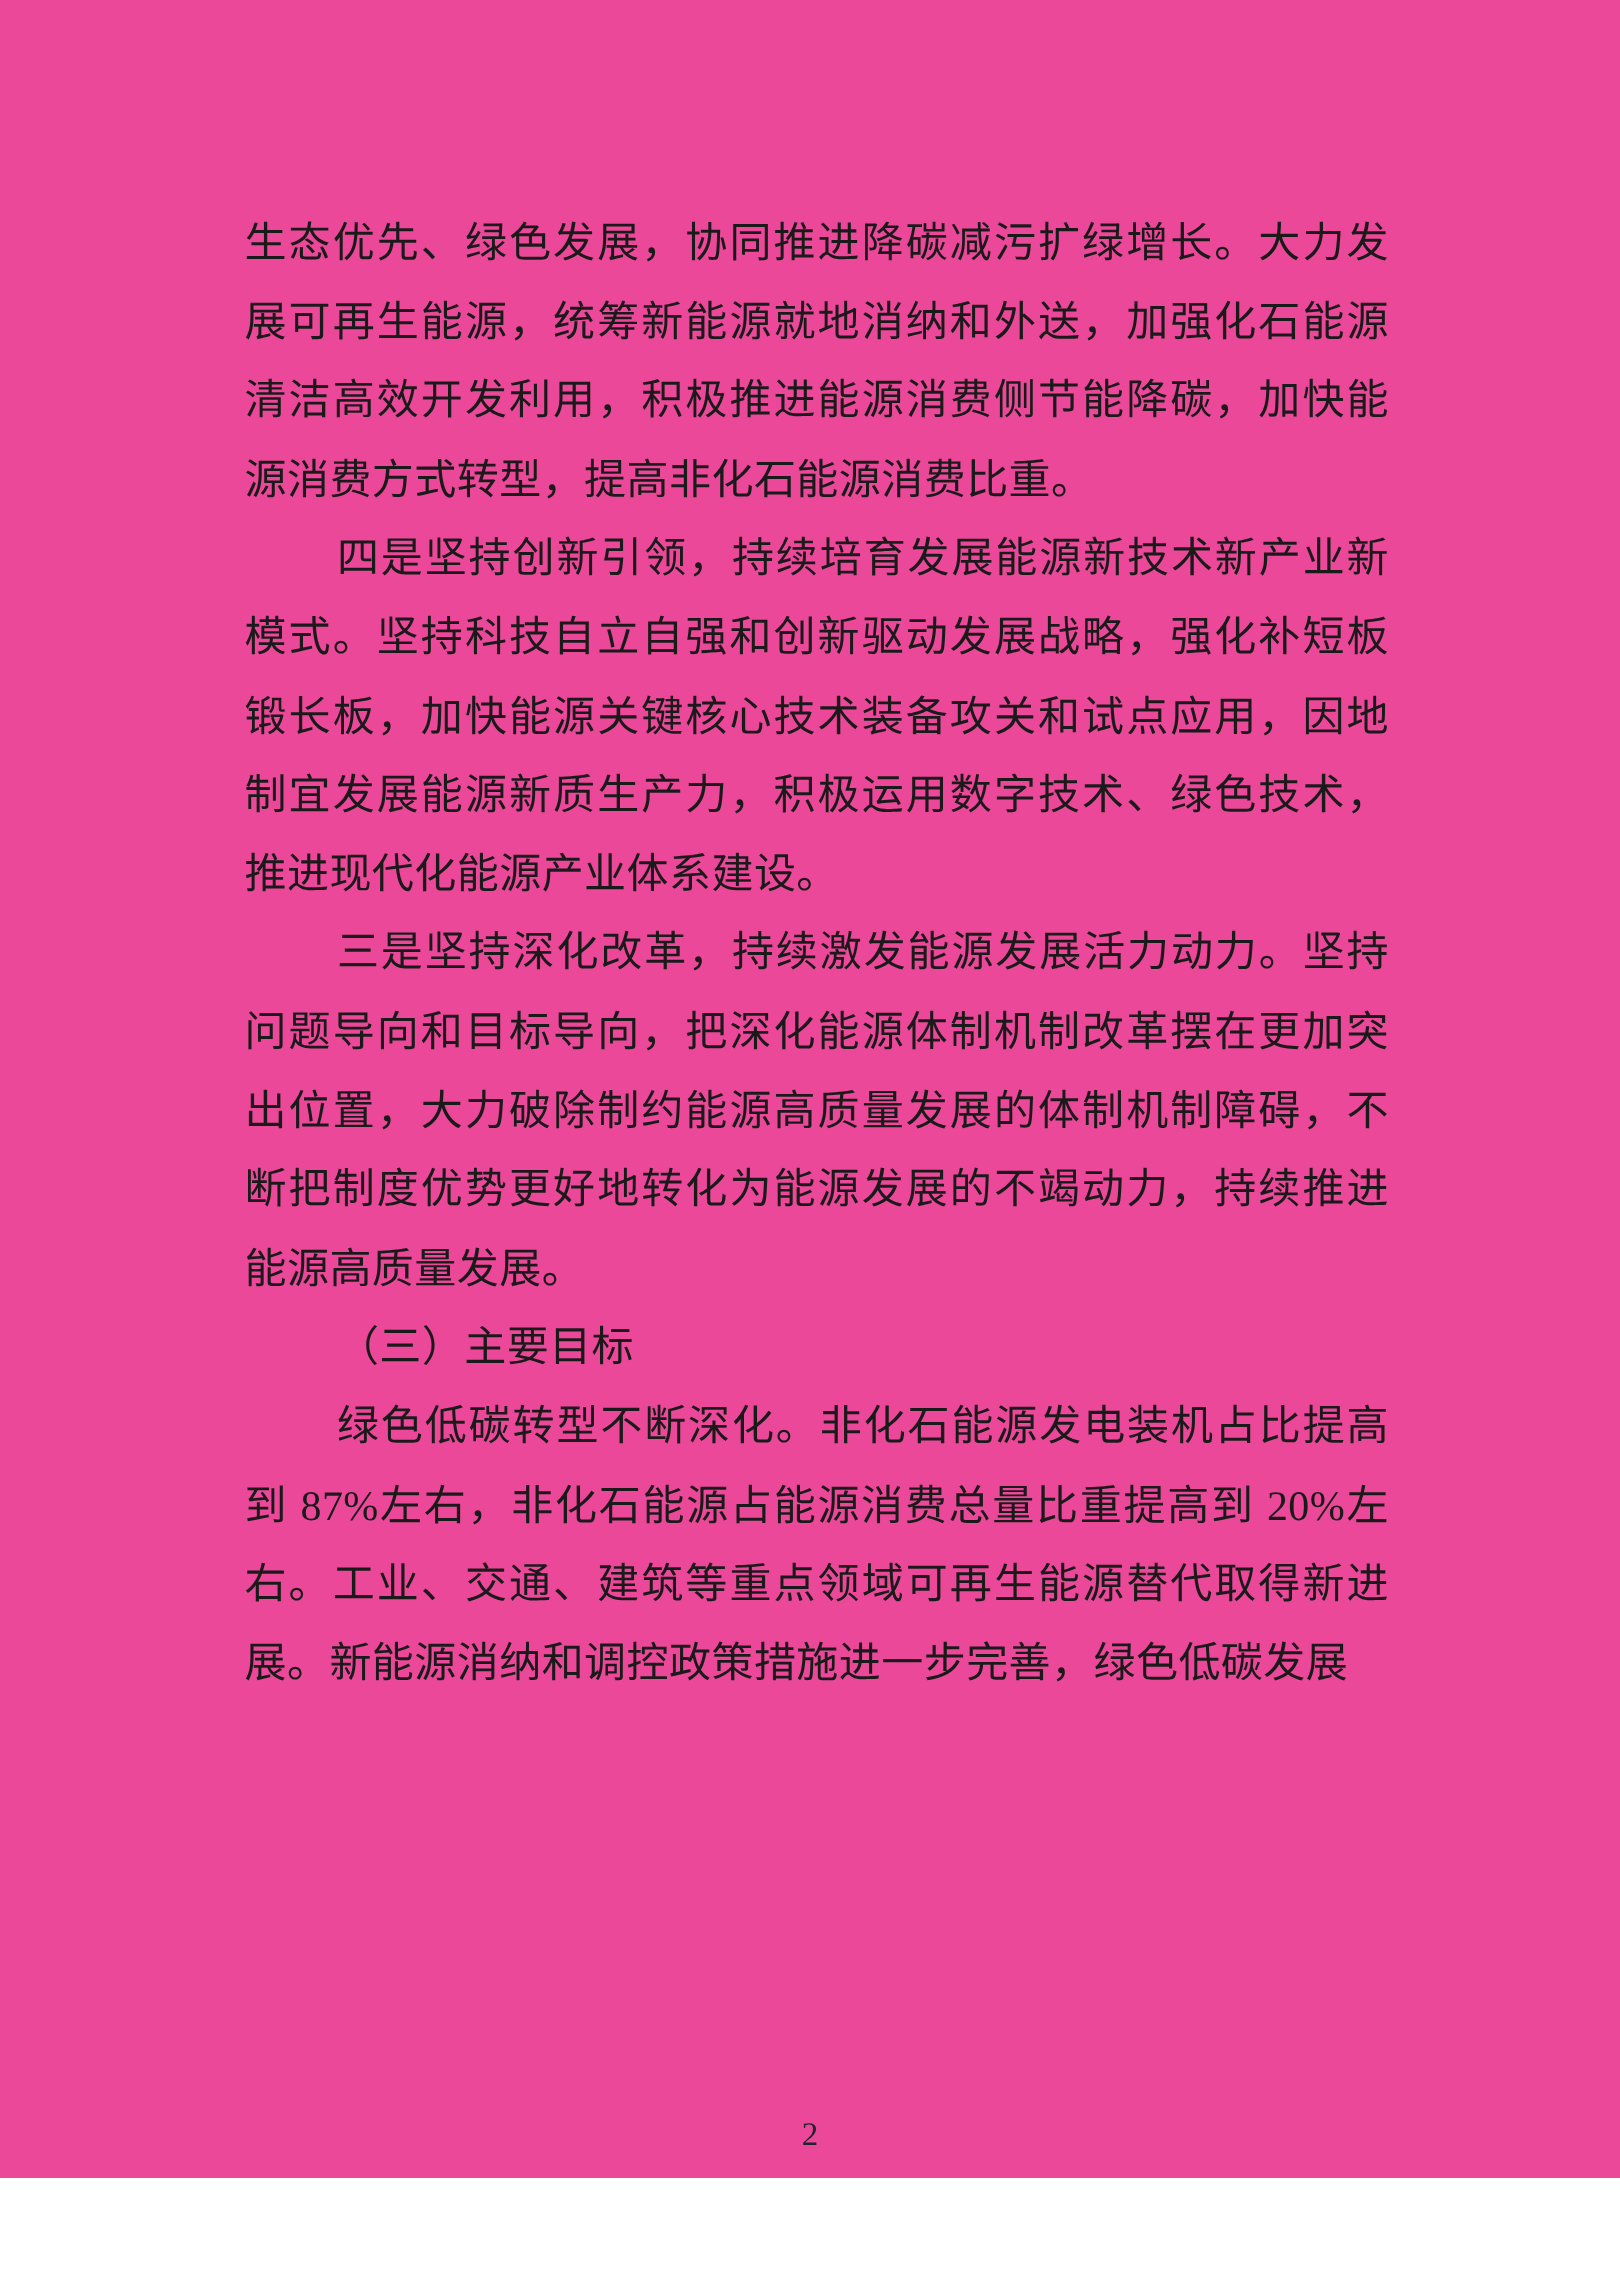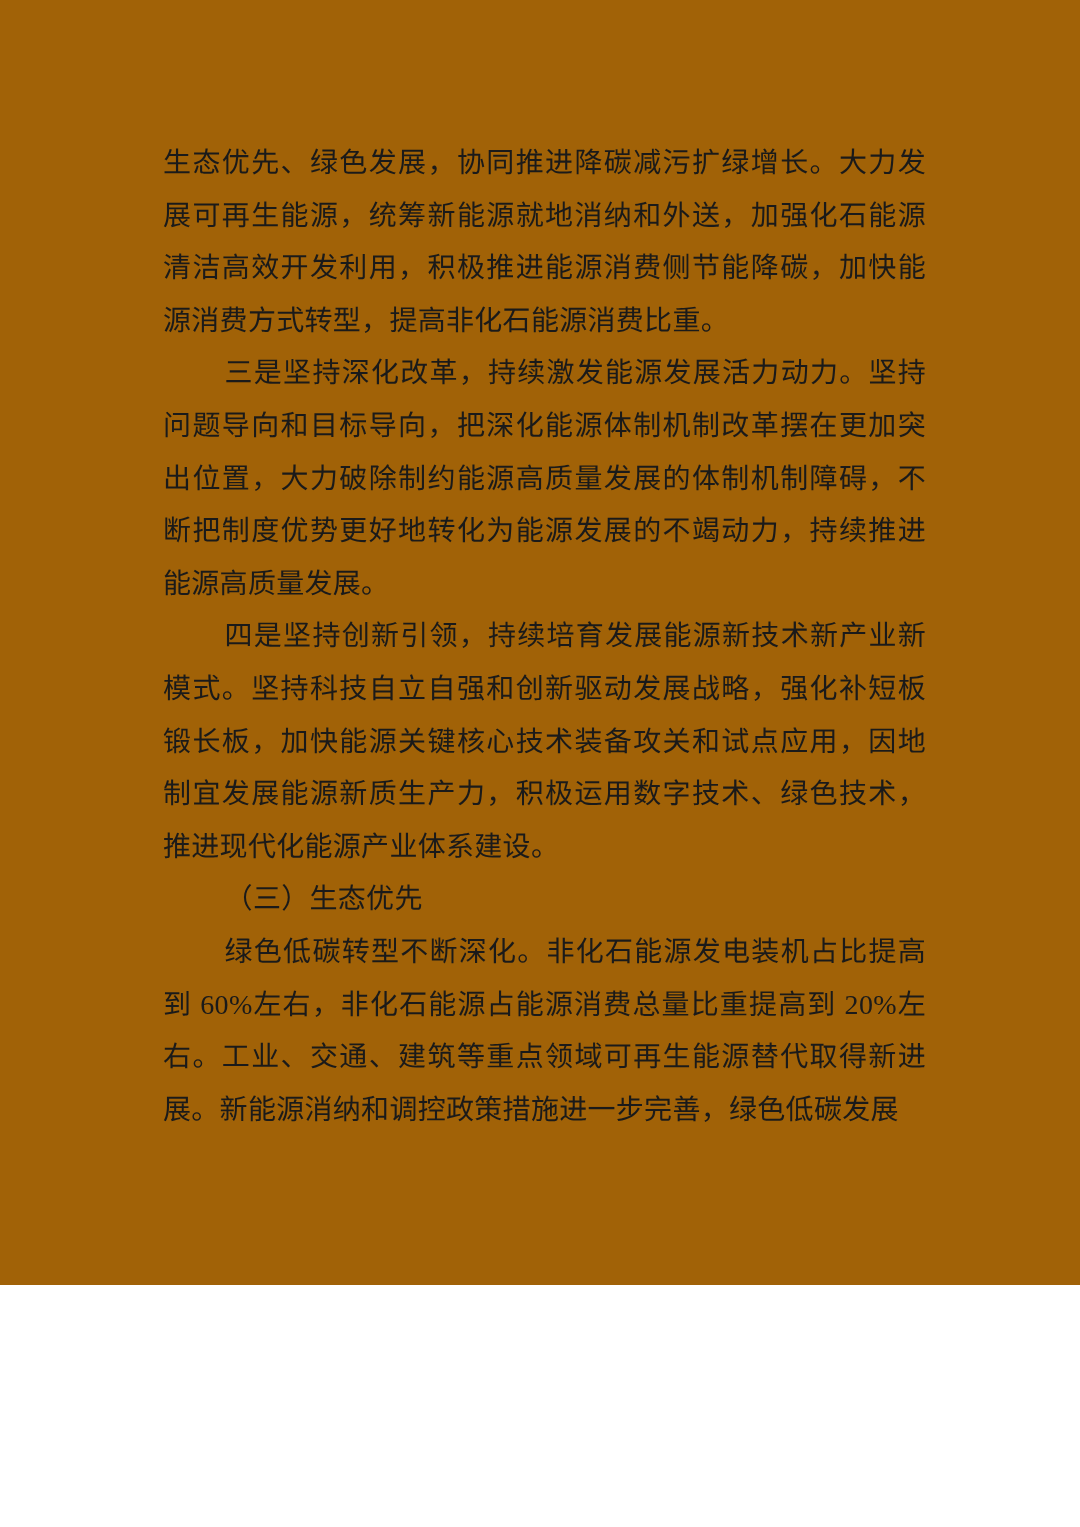--- a/index.html
+++ b/index.html
@@ -3,22 +3,22 @@
 <meta charset="utf-8">
 <style>
   html, body {
     margin: 0;
     padding: 0;
     background: #ffffff;
   }
   .page {
     position: relative;
     width: 1080px;
-    height: 1285px;
-    background: #a16207;
+    height: 1452px;
+    background: #ec4899;
     overflow: hidden;
     font-family: "Liberation Serif", "DejaVu Serif", serif;
   }
   .content {
     position: absolute;
     left: 163px;
     top: 137px;
     width: 763px;
     color: #1a1a1a;
     font-size: 28px;
@@ -54,28 +54,28 @@
 </style>
 </head>
 <body>
 
 <div class="page">
 
   <main class="content">
 
     <p class="para no-indent">生态优先、绿色发展，协同推进降碳减污扩绿增长。大力发展可再生能源，统筹新能源就地消纳和外送，加强化石能源清洁高效开发利用，积极推进能源消费侧节能降碳，加快能源消费方式转型，提高非化石能源消费比重。</p>
 
+    <p class="para">四是坚持创新引领，持续培育发展能源新技术新产业新模式。坚持科技自立自强和创新驱动发展战略，强化补短板锻长板，加快能源关键核心技术装备攻关和试点应用，因地制宜发展能源新质生产力，积极运用数字技术、绿色技术，推进现代化能源产业体系建设。</p>
+
     <p class="para">三是坚持深化改革，持续激发能源发展活力动力。坚持问题导向和目标导向，把深化能源体制机制改革摆在更加突出位置，大力破除制约能源高质量发展的体制机制障碍，不断把制度优势更好地转化为能源发展的不竭动力，持续推进能源高质量发展。</p>
 
-    <p class="para">四是坚持创新引领，持续培育发展能源新技术新产业新模式。坚持科技自立自强和创新驱动发展战略，强化补短板锻长板，加快能源关键核心技术装备攻关和试点应用，因地制宜发展能源新质生产力，积极运用数字技术、绿色技术，推进现代化能源产业体系建设。</p>
-
-    <h2 class="para heading">（三）生态优先</h2>
+    <h2 class="para heading">（三）主要目标</h2>
 
 
-    <p class="para">绿色低碳转型不断深化。非化石能源发电装机占比提高到 60%左右，非化石能源占能源消费总量比重提高到 20%左右。工业、交通、建筑等重点领域可再生能源替代取得新进展。新能源消纳和调控政策措施进一步完善，绿色低碳发展</p>
+    <p class="para">绿色低碳转型不断深化。非化石能源发电装机占比提高到 87%左右，非化石能源占能源消费总量比重提高到 20%左右。工业、交通、建筑等重点领域可再生能源替代取得新进展。新能源消纳和调控政策措施进一步完善，绿色低碳发展</p>
 
   </main>
 
   <footer class="footer">
     <span class="page-number">2</span>
   </footer>
 
 </div>
 
 </body></html>

